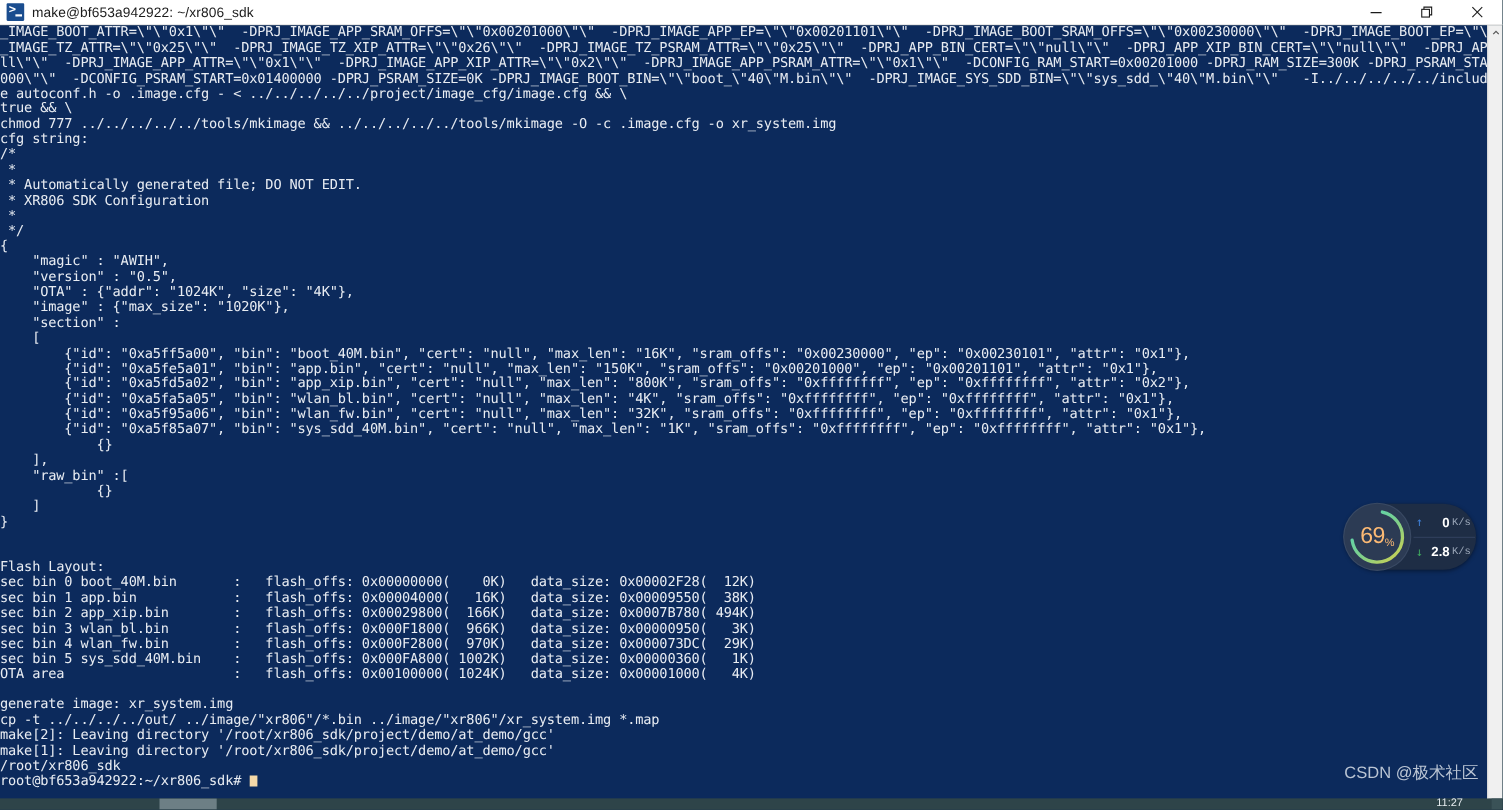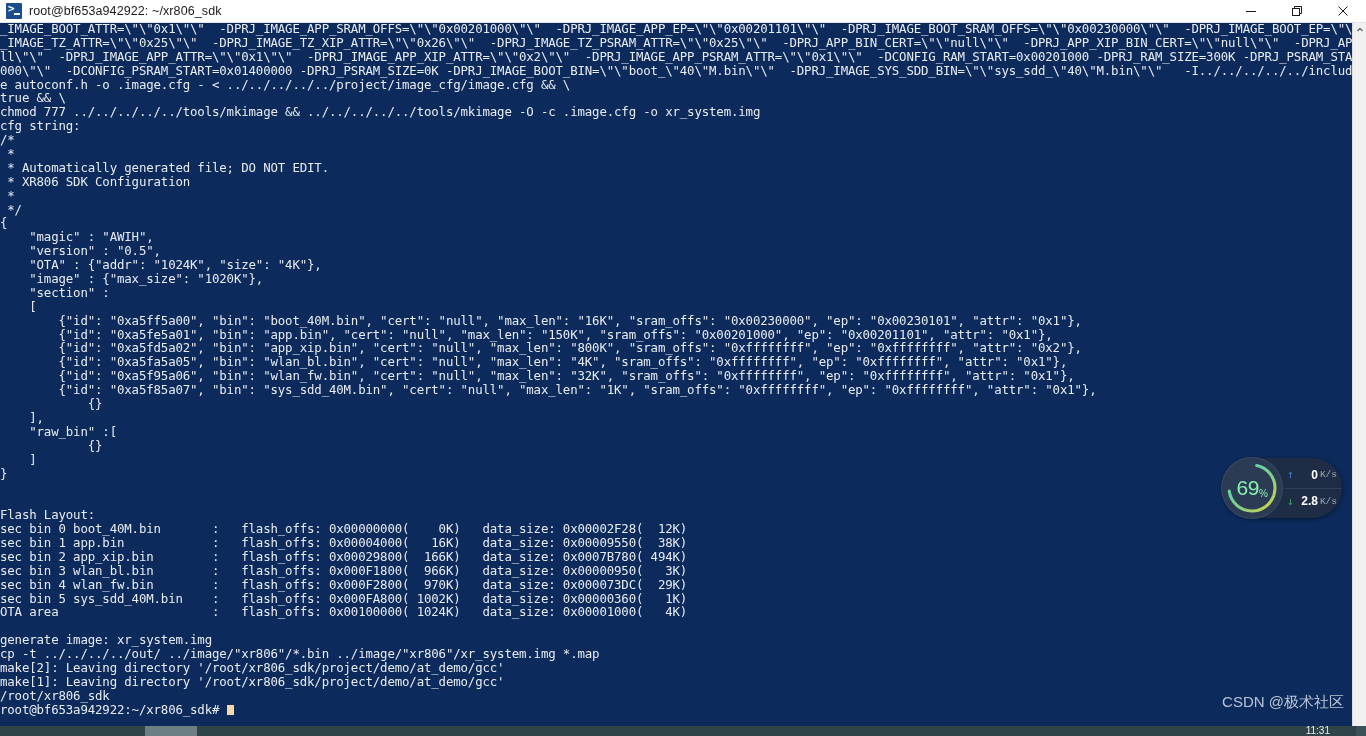--- a/index.html
+++ b/index.html
@@ -142,21 +142,21 @@
     box-shadow: 0 0 0 1px #3a4a64;
     display: flex;
     align-items: center;
     justify-content: center;
   }
   .nw-ring svg { position: absolute; left:0; top:0; }
   .nw-pct {
     position: relative;
     font-family: "Liberation Sans", sans-serif;
     font-size: 21px;
-    color: #86efac;
+    color: #fdba74;
     line-height: 1;
     letter-spacing: -0.5px;
   }
   .nw-pct sup {
     font-size: 10px;
     vertical-align: -2px;
     margin-left: 0px;
   }
   .nw-rows {
     position: absolute;
@@ -229,21 +229,21 @@
     background: #3a5257;
   }
 </style>
 </head>
 <body>
 
 <div id="app">
 
   <div class="titlebar">
     <div class="tb-icon"></div>
-    <div class="tb-title">root@bf653a942922: ~/xr806_sdk</div>
+    <div class="tb-title">make@bf653a942922: ~/xr806_sdk</div>
     <div class="tb-spacer"></div>
     <div class="tb-btn">
       <svg width="12" height="12" viewBox="0 0 12 12">
         <line x1="1" y1="6.5" x2="11" y2="6.5" stroke="#1b1b1b" stroke-width="1"></line>
       </svg>
     </div>
     <div class="tb-btn">
       <svg width="12" height="12" viewBox="0 0 12 12">
         <rect x="1.5" y="3.5" width="7" height="7" fill="none" stroke="#1b1b1b" stroke-width="1"></rect>
         <polyline points="3.5,3.5 3.5,1.5 10.5,1.5 10.5,8.5 8.5,8.5" fill="none" stroke="#1b1b1b" stroke-width="1"></polyline>
@@ -295,17 +295,17 @@
         <span class="nw-val">2.8</span>
         <span class="nw-unit">K/s</span>
       </div>
     </div>
   </div>
 
   <div class="watermark">CSDN @极术社区</div>
 
   <div class="taskbar">
     <div class="tb-hl"></div>
-    <div class="tb-clock">11:31</div>
+    <div class="tb-clock">11:27</div>
     <div class="tb-corner"></div>
   </div>
 
 </div>
 
 </body></html>

